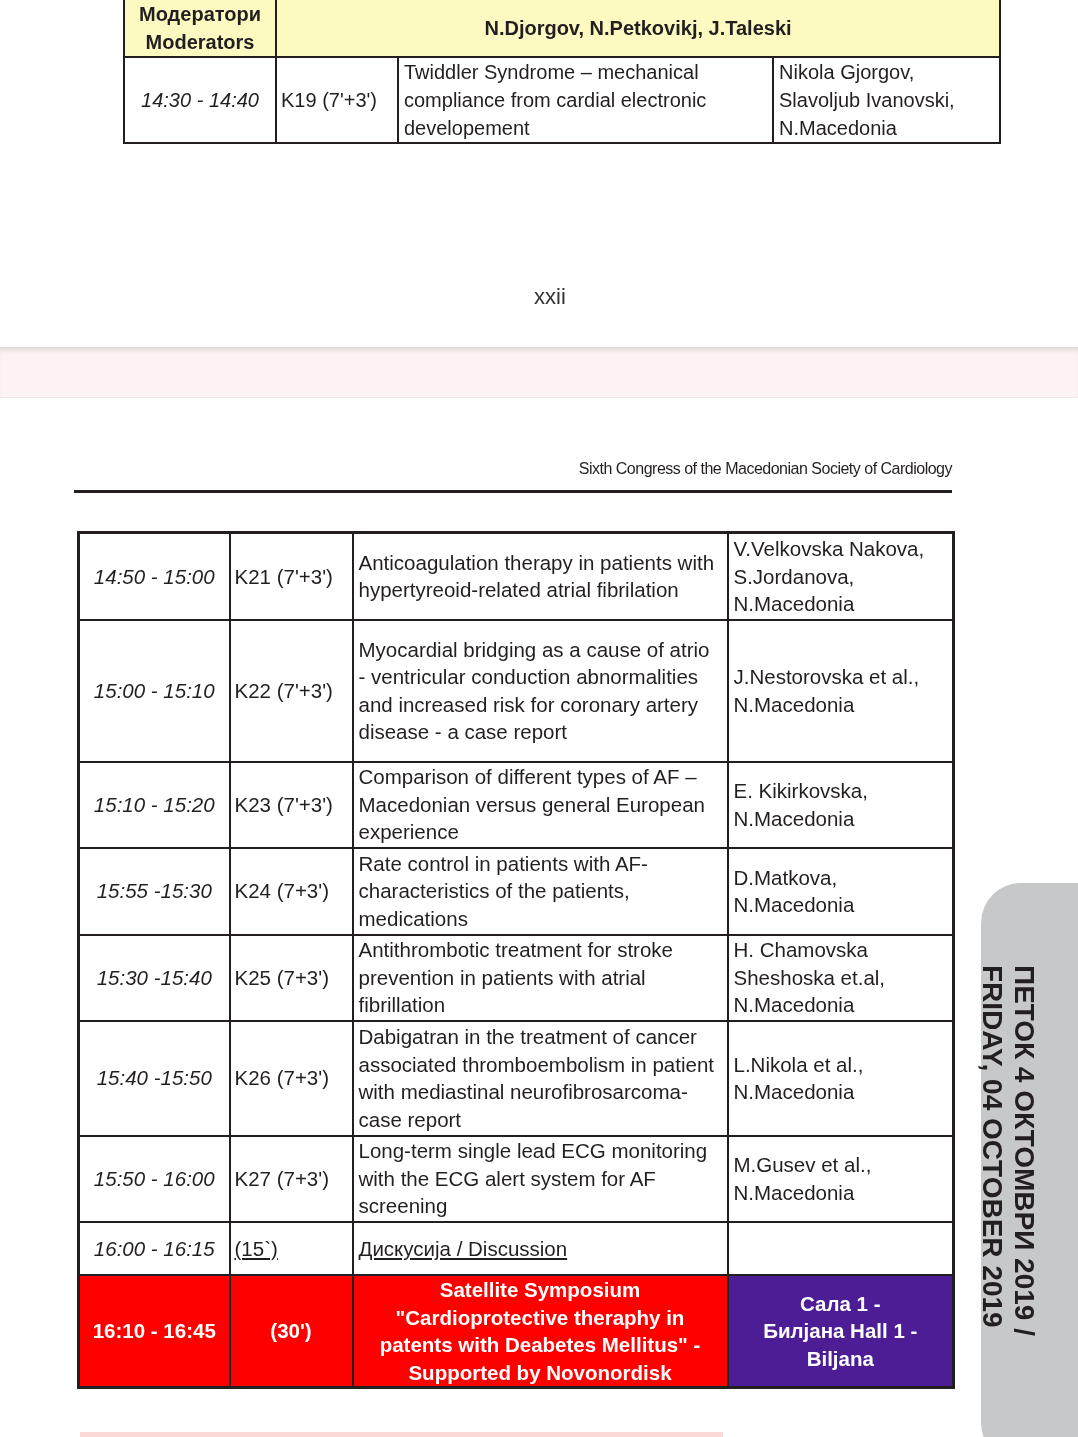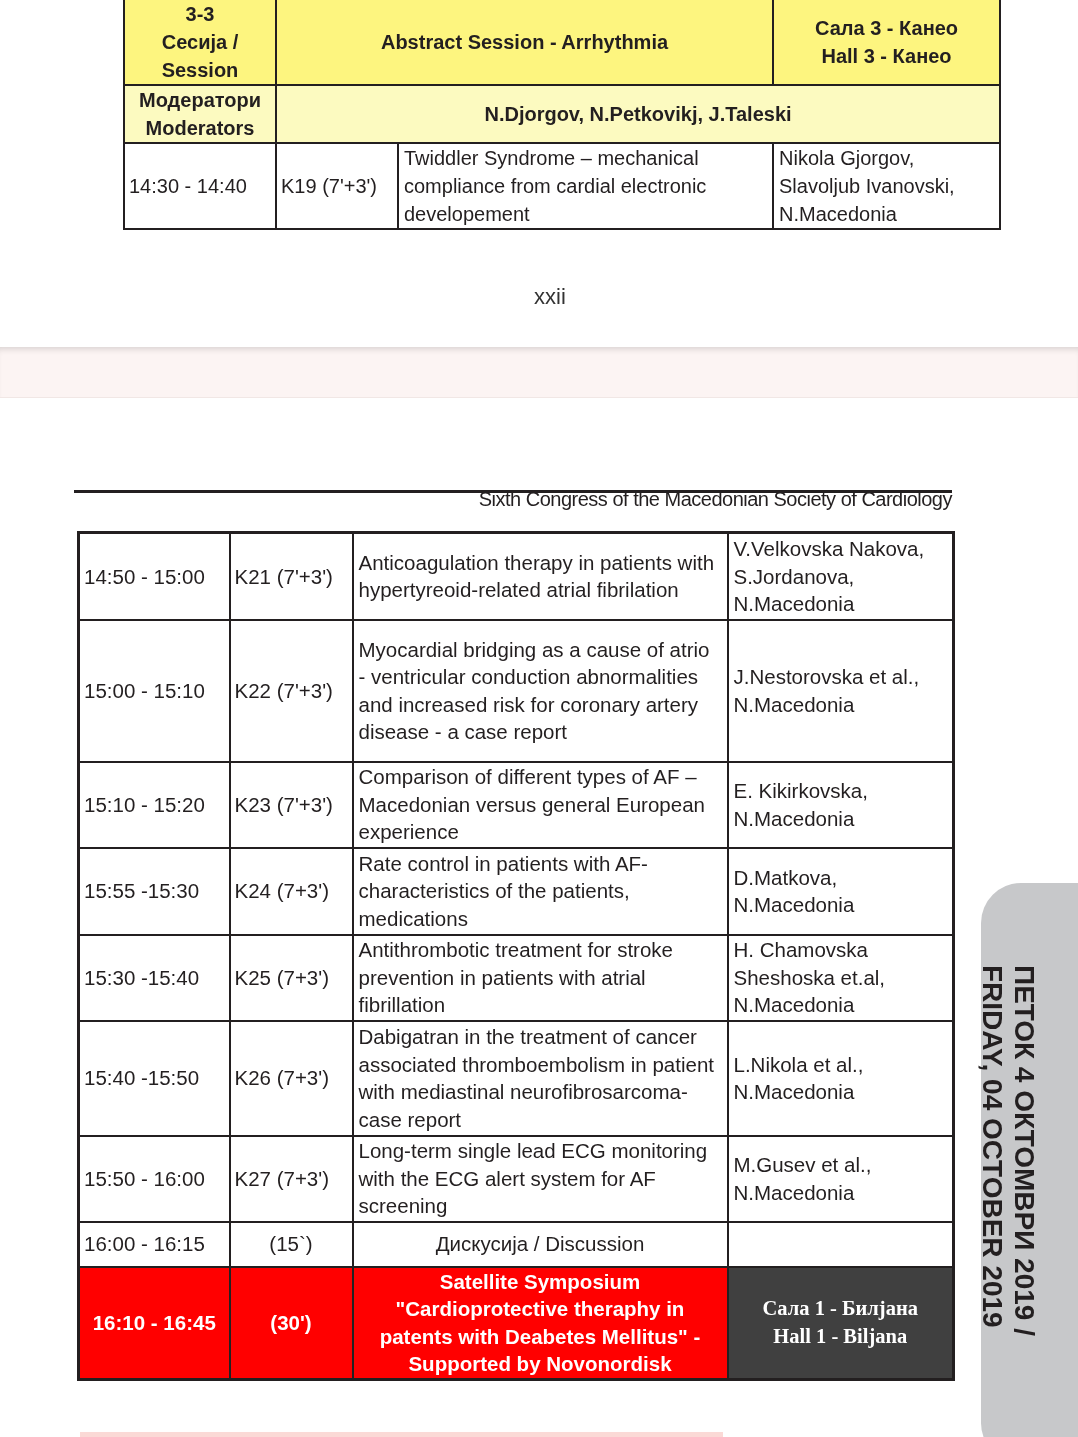--- a/index.html
+++ b/index.html
@@ -10,53 +10,53 @@
     color: #231f20;
   }
   table { border-collapse: collapse; table-layout: fixed; position: absolute; }
   td { border: 2px solid #231f20; padding: 0 5px; vertical-align: middle; }
 
   
   #top-table { left: 123px; top: -2px; width: 876px; }
   #top-table td { font-size: 20px; line-height: 28px; }
   .hdr1 td { background: #fdf57f; font-weight: bold; text-align: center; height: 80px; }
   .hdr2 td { background: #fcfac0; font-weight: bold; text-align: center; height: 56px; }
-  .center { text-align: center; }
+  .center { text-align: left; text-decoration: underline; }
 
   #page-number {
     position: absolute; left: 0; width: 1100px; top: 284px; text-align: center;
     font-size: 22px; color: #333;
   }
 
   
   #page-gap {
     position: absolute; left: 0; top: 347px; width: 1078px; height: 50px;
     background: #fcf4f3;
     box-shadow: inset 0 6px 6px -4px rgba(0,0,0,0.15);
     border-bottom: 1px solid #f1e7e5;
   }
 
   
   #running-head {
-    position: absolute; left: 74px; top: 488px; width: 878px;
-    text-align: right; font-size: 20px; letter-spacing: -0.5px; color: #231f20;
+    position: absolute; left: 74px; top: 460px; width: 878px;
+    text-align: right; font-size: 16px; letter-spacing: -0.5px; color: #231f20;
   }
   #running-rule {
     position: absolute; left: 74px; top: 490px; width: 878px; height: 3px; background: #231f20;
   }
 
   
   #main-table { left: 77px; top: 531px; width: 875px; }
   #main-table td { font-size: 20.5px; line-height: 27.5px; }
   #main-table tr.talk td { padding-top: 0; padding-bottom: 0; }
-  .time { white-space: nowrap; padding: 4px 4px; }
+  .time { text-align: center; white-space: nowrap; padding: 12px 4px; font-style: italic; }
   .code { white-space: nowrap; padding: 0 4px; }
   .disc td { line-height: 26px; }
   .sat td { background: #ff0000; color: #ffffff; font-weight: bold; text-align: center; border-color: #222; }
-  .sat td.hall { background: #404040; font-family: Liberation Serif, serif; }
+  .sat td.hall { background: #4c1d95; }
   #main-table { border: 3px solid #231f20; }
 
   
   #side-tab {
     position: absolute; left: 981px; top: 883px; width: 120px; height: 580px;
     background: #c7c8ca; border-radius: 40px 0 0 40px;
   }
   #side-text {
     position: absolute; left: 1040px; top: 965px;
     transform-origin: 0 0; transform: rotate(90deg) translateX(0) ;
@@ -75,32 +75,20 @@
 <body>
 
 <table id="top-table">
   <colgroup>
       <col style="width:152px">
       <col style="width:122px">
       <col style="width:375px">
       <col style="width:227px">
     </colgroup>
   <tbody>
-      <tr class="hdr1">
-    <td>
-      <div style="white-space:pre-line">3-3
-Сесија /
-Session</div>
-    </td>
-    <td colspan="2">Abstract Session - Arrhythmia</td>
-    <td>
-      <div style="white-space:pre-line">Сала 3 - Канео
-Hall 3 - Канео</div>
-    </td>
-  </tr>
   <tr class="hdr2">
     <td>
       <div style="white-space:pre-line">Модератори
 Moderators</div>
     </td>
     <td colspan="3">N.Djorgov, N.Petkovikj, J.Taleski</td>
   </tr>
   <tr class="talk" style="height:86px">
     <td class="time">14:30 - 14:40</td>
     <td class="code">K19 (7'+3')</td>

